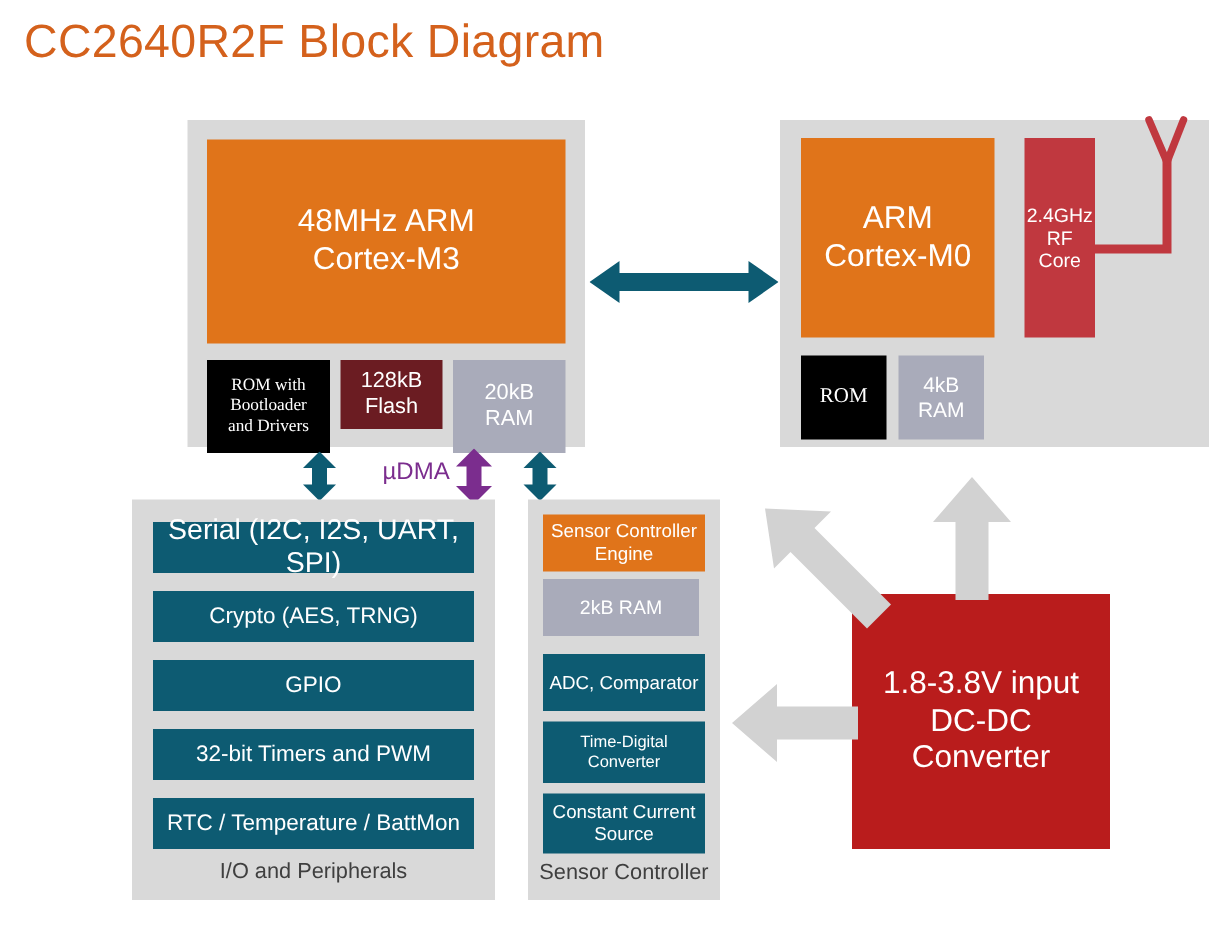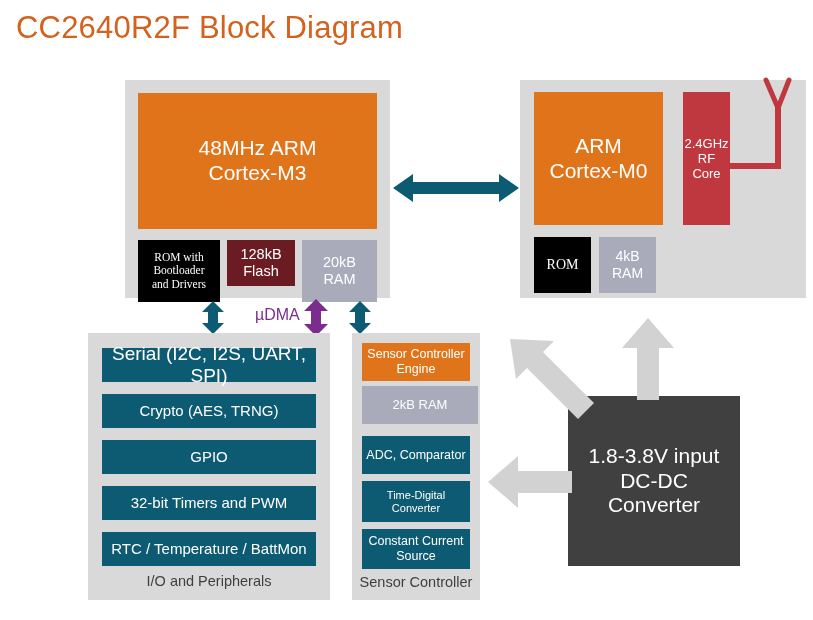--- a/index.html
+++ b/index.html
@@ -58,21 +58,21 @@
     color: #ffffff;
     line-height: 1.18;
     white-space: pre-line;
   }
   .blk.orange   { background: #E0741A; }
   .blk.teal     { background: #0D5B72; }
   .blk.darkred  { background: #6B1C22; }
   .blk.darkgray { background: #000000; font-family: Liberation Serif, serif; }
   .blk.litegray { background: #A9ABBA; }
   .blk.red      { background: #C0383F; }
-  .blk.blue     { background: #404040; }
+  .blk.blue     { background: #b91c1c; }
 
   
   .arrow { position: absolute; }
   .arrow svg { display: block; }
 
   
   #antenna { position: absolute; }
 </style>
 </head>
 <body>
@@ -159,21 +159,21 @@
     <div class="blk teal" style="left:14px; top:199px; width:214px; height:34px; font-size:15px;">RTC / Temperature / BattMon</div>
 
     <div class="group-caption" style="top:240px;">I/O and Peripherals</div>
   </div>
 
   <div class="group" id="sensor-group" style="left:352px; top:333px; width:128px; height:267px;">
 
     <div class="blk orange" style="left:10px; top:10px; width:108px; height:38px; font-size:12.5px;">Sensor Controller
 Engine</div>
 
-    <div class="blk litegray" style="left:10px; top:53px; width:116px; height:38px; font-size:13px;">2kB RAM</div>
+    <div class="blk litegray" style="left:10px; top:53px; width:104px; height:38px; font-size:13px;">2kB RAM</div>
 
     <div class="blk teal" style="left:10px; top:103px; width:108px; height:38px; font-size:12.5px;">ADC, Comparator</div>
 
     <div class="blk teal" style="left:10px; top:148px; width:108px; height:41px; font-size:11px;">Time-Digital
 Converter</div>
 
     <div class="blk teal" style="left:10px; top:196px; width:108px; height:40px; font-size:12.5px;">Constant Current
 Source</div>
 
     <div class="group-caption" style="top:241px;">Sensor Controller</div>

